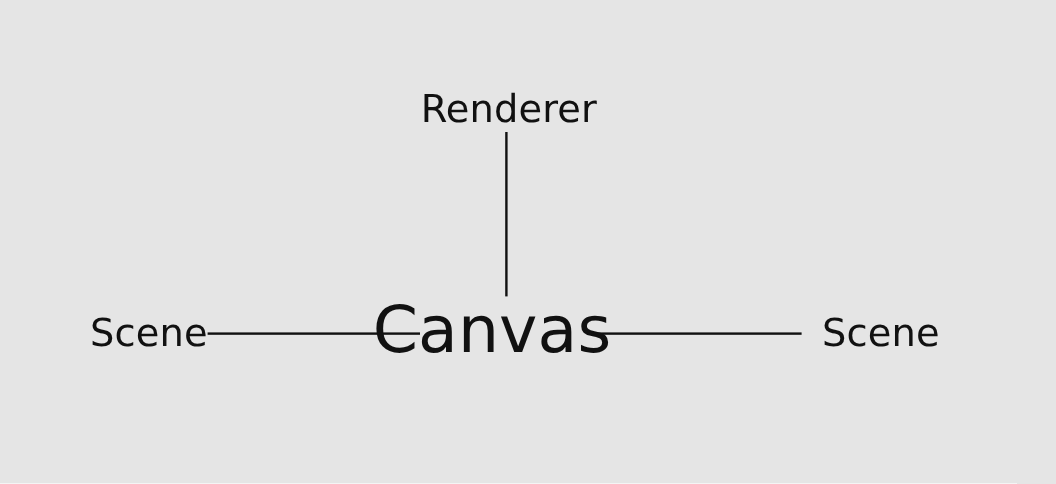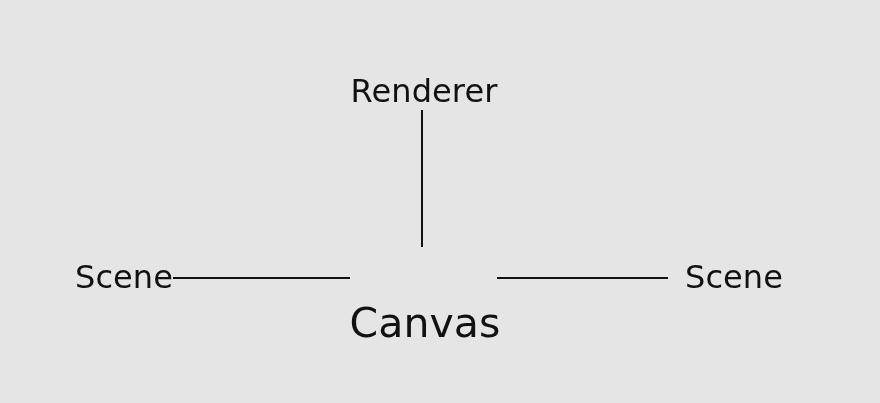--- a/index.html
+++ b/index.html
@@ -20,25 +20,24 @@
   .node-label {
     position: absolute;
     color: #111111;
     white-space: nowrap;
     line-height: 1;
     font-weight: 400;
     letter-spacing: 0.1px;
   }
   
   #node-canvas {
-    left: 425px;
+    left: 410px;
     top: 275px;
     transform: translate(-50%, -50%);
-    font-size: 41px;
-    margin-top: 48px;
+    font-size: 54px;
   }
   
   #node-renderer {
     left: 424px;
     top: 91px;
     transform: translate(-50%, -50%);
     font-size: 32px;
   }
   
   #node-scene {

